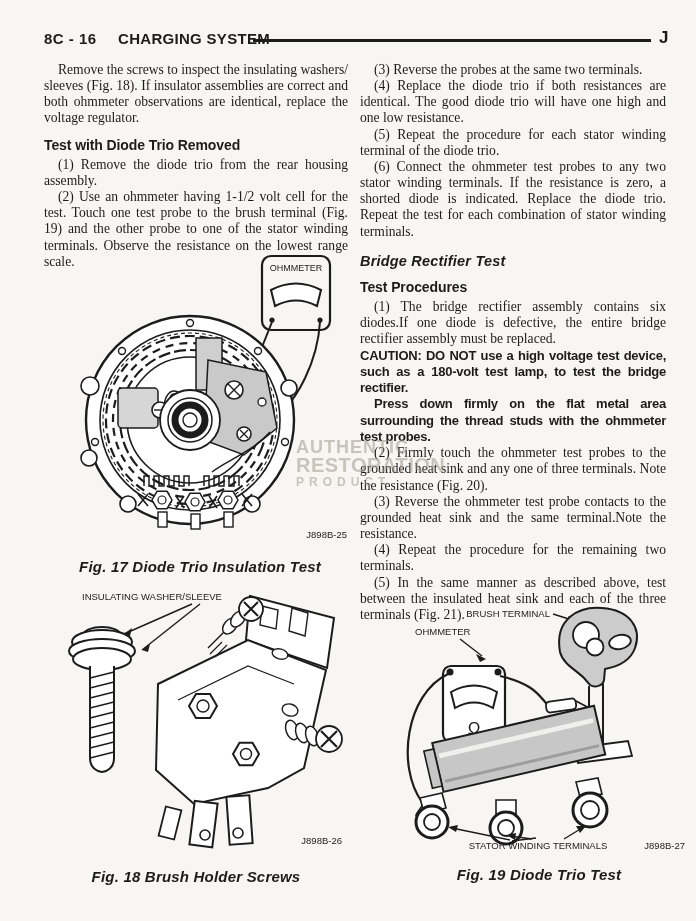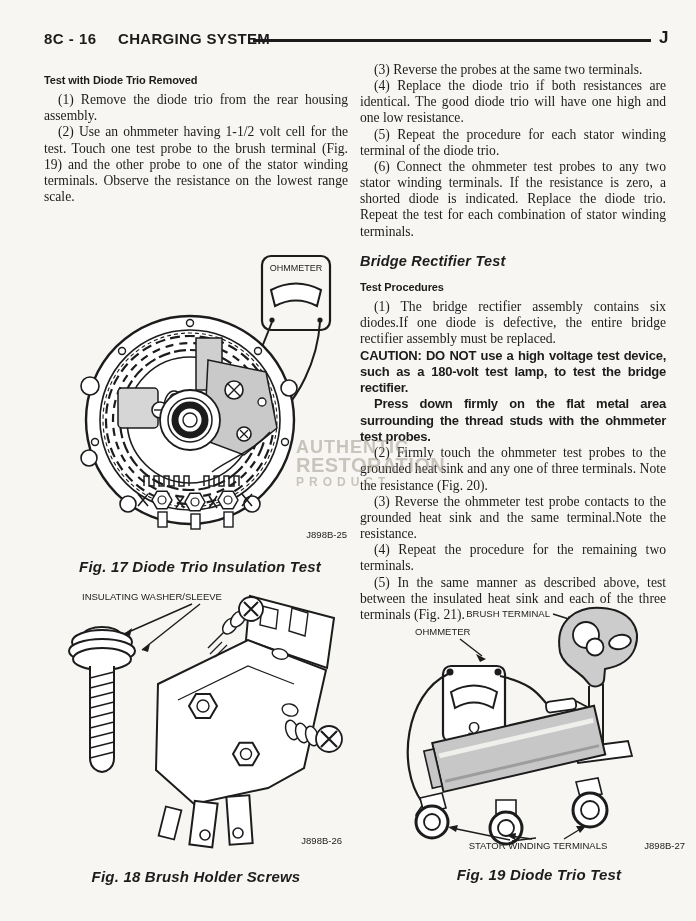--- a/index.html
+++ b/index.html
@@ -14,21 +14,21 @@
   .hdr-j{position:absolute;left:659px;top:28px;font-family:"Liberation Sans",sans-serif;
            font-weight:bold;font-size:17px;}
   
   .col{position:absolute;top:62px;width:304px;font-size:13.6px;line-height:16.15px;text-align:justify;}
   .col-left{left:44px;}
   .col-right{left:360px;width:306px;}
   .col p{margin:0;text-indent:14px;}
   .col p.noindent{text-indent:0;}
   h2.sec{font-family:"Liberation Sans",sans-serif;font-style:italic;font-weight:bold;
          font-size:14.5px;margin:13px 0 9px 0;text-indent:0;letter-spacing:.2px;}
-  h3.sub{font-family:"Liberation Sans",sans-serif;font-weight:bold;font-size:11px;
+  h3.sub{font-family:"Liberation Sans",sans-serif;font-weight:bold;font-size:14px;
          margin:10px 0 4px 0;letter-spacing:-0.1px;}
   p.caution{font-family:"Liberation Sans",sans-serif;font-weight:bold;font-size:13px;
             line-height:16.3px;letter-spacing:-0.25px;}
   
   .fig{position:absolute;}
   .fig svg{display:block;}
   .fig-caption{font-family:"Liberation Sans",sans-serif;font-weight:bold;font-style:italic;
                font-size:15px;text-align:center;margin-top:14px;letter-spacing:.2px;}
   #fig17{left:50px;top:252px;width:300px;}
   #fig18{left:40px;top:588px;width:312px;}
@@ -53,20 +53,21 @@
   <div class="hdr-line"></div>
   <div class="hdr-j">J</div>
 
   <div class="watermark">
     <div class="w1">AUTHENTIC</div>
     <div class="w2">RESTORATION</div>
     <div class="w3">PRODUCT</div>
   </div>
 
   <div class="col col-left">
+    <p>Remove the screws to inspect the insulating washers/ sleeves (Fig. 18). If insulator assemblies are correct and both ohmmeter observations are identical, replace the voltage regulator.</p>
     <h3 class="sub">Test with Diode Trio Removed</h3>
     <p>(1) Remove the diode trio from the rear housing assembly.</p>
     <p>(2) Use an ohmmeter having 1-1/2 volt cell for the test. Touch one test probe to the brush terminal (Fig. 19) and the other probe to one of the stator winding terminals. Observe the resistance on the lowest range scale.</p>
   </div>
 
   <div class="col col-right">
     <p>(3) Reverse the probes at the same two terminals.</p>
     <p>(4) Replace the diode trio if both resistances are identical. The good diode trio will have one high and one low resistance.</p>
     <p>(5) Repeat the procedure for each stator winding terminal of the diode trio.</p>
     <p>(6) Connect the ohmmeter test probes to any two stator winding terminals. If the resistance is zero, a shorted diode is indicated. Replace the diode trio. Repeat the test for each combination of stator winding terminals.</p>

